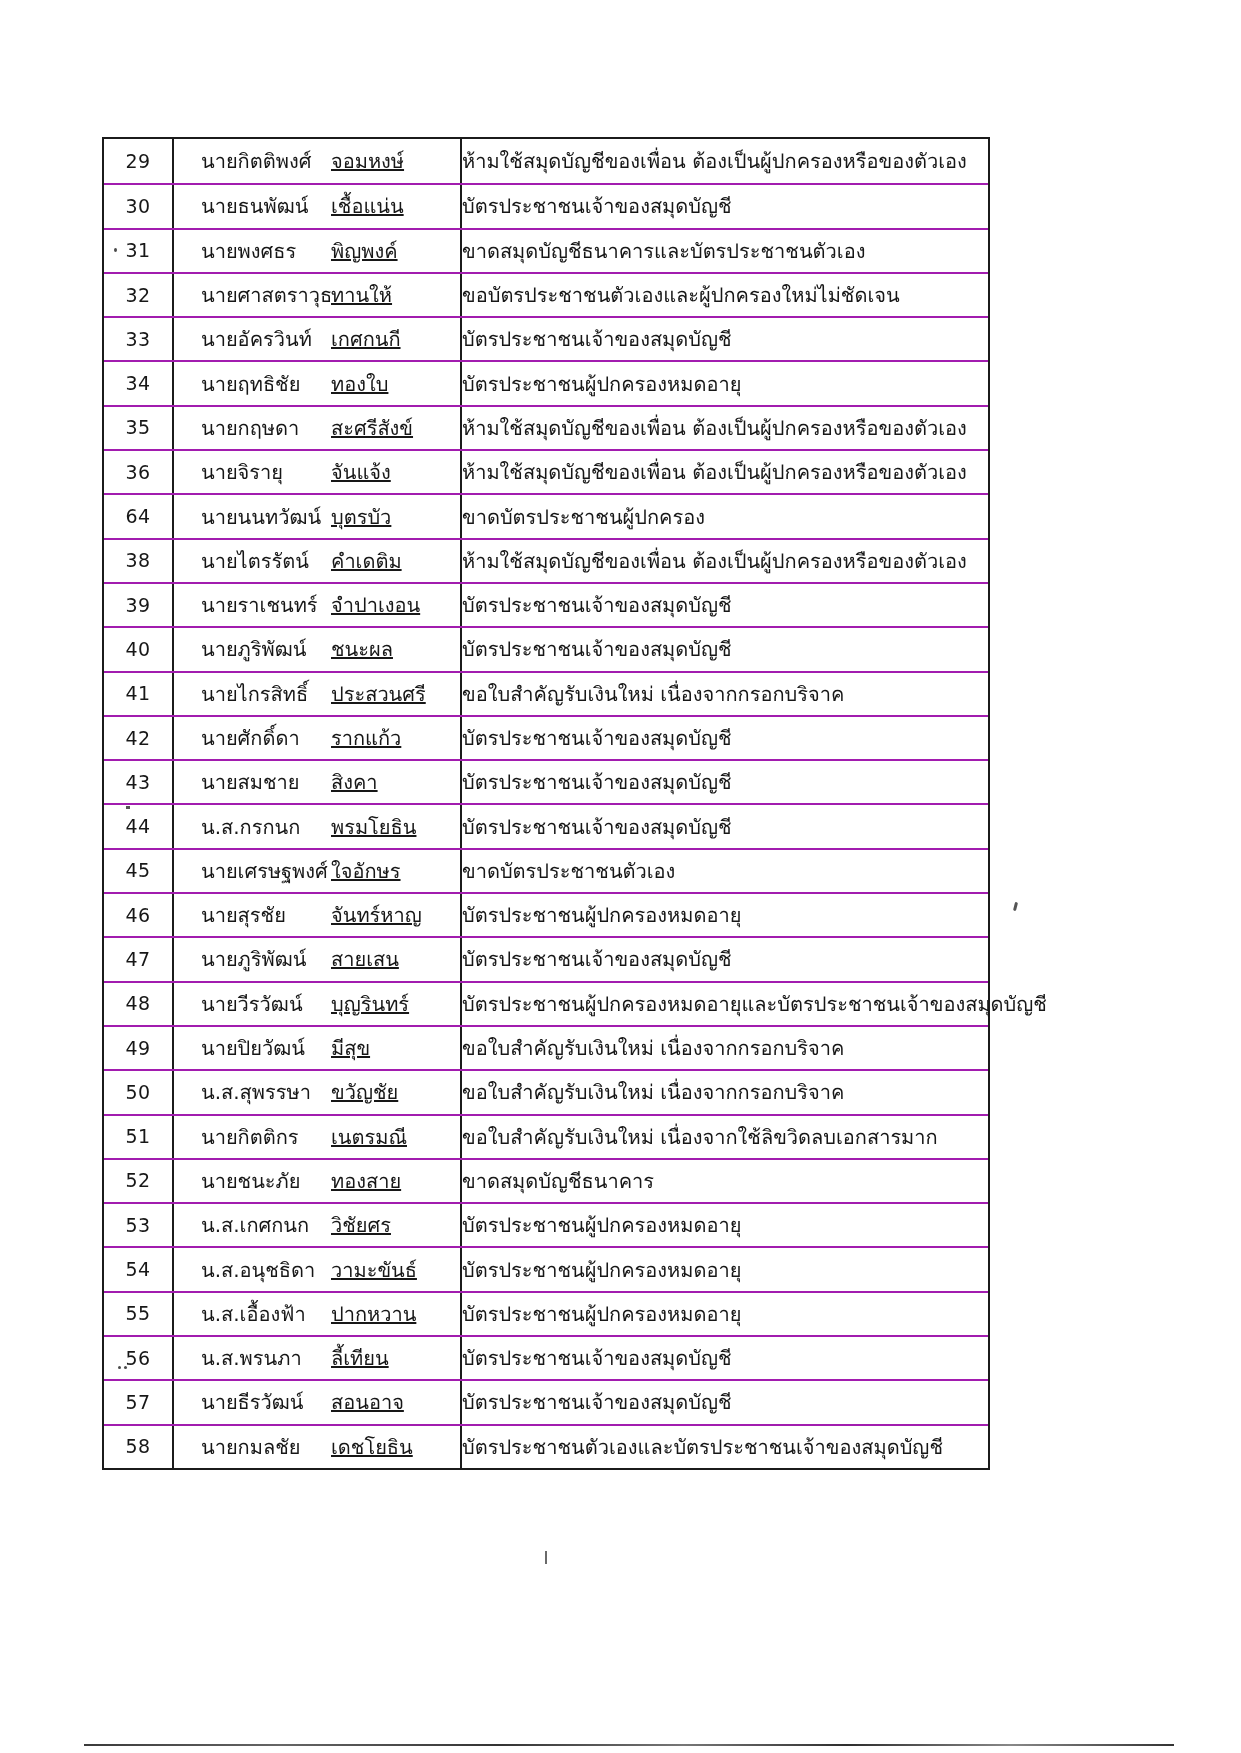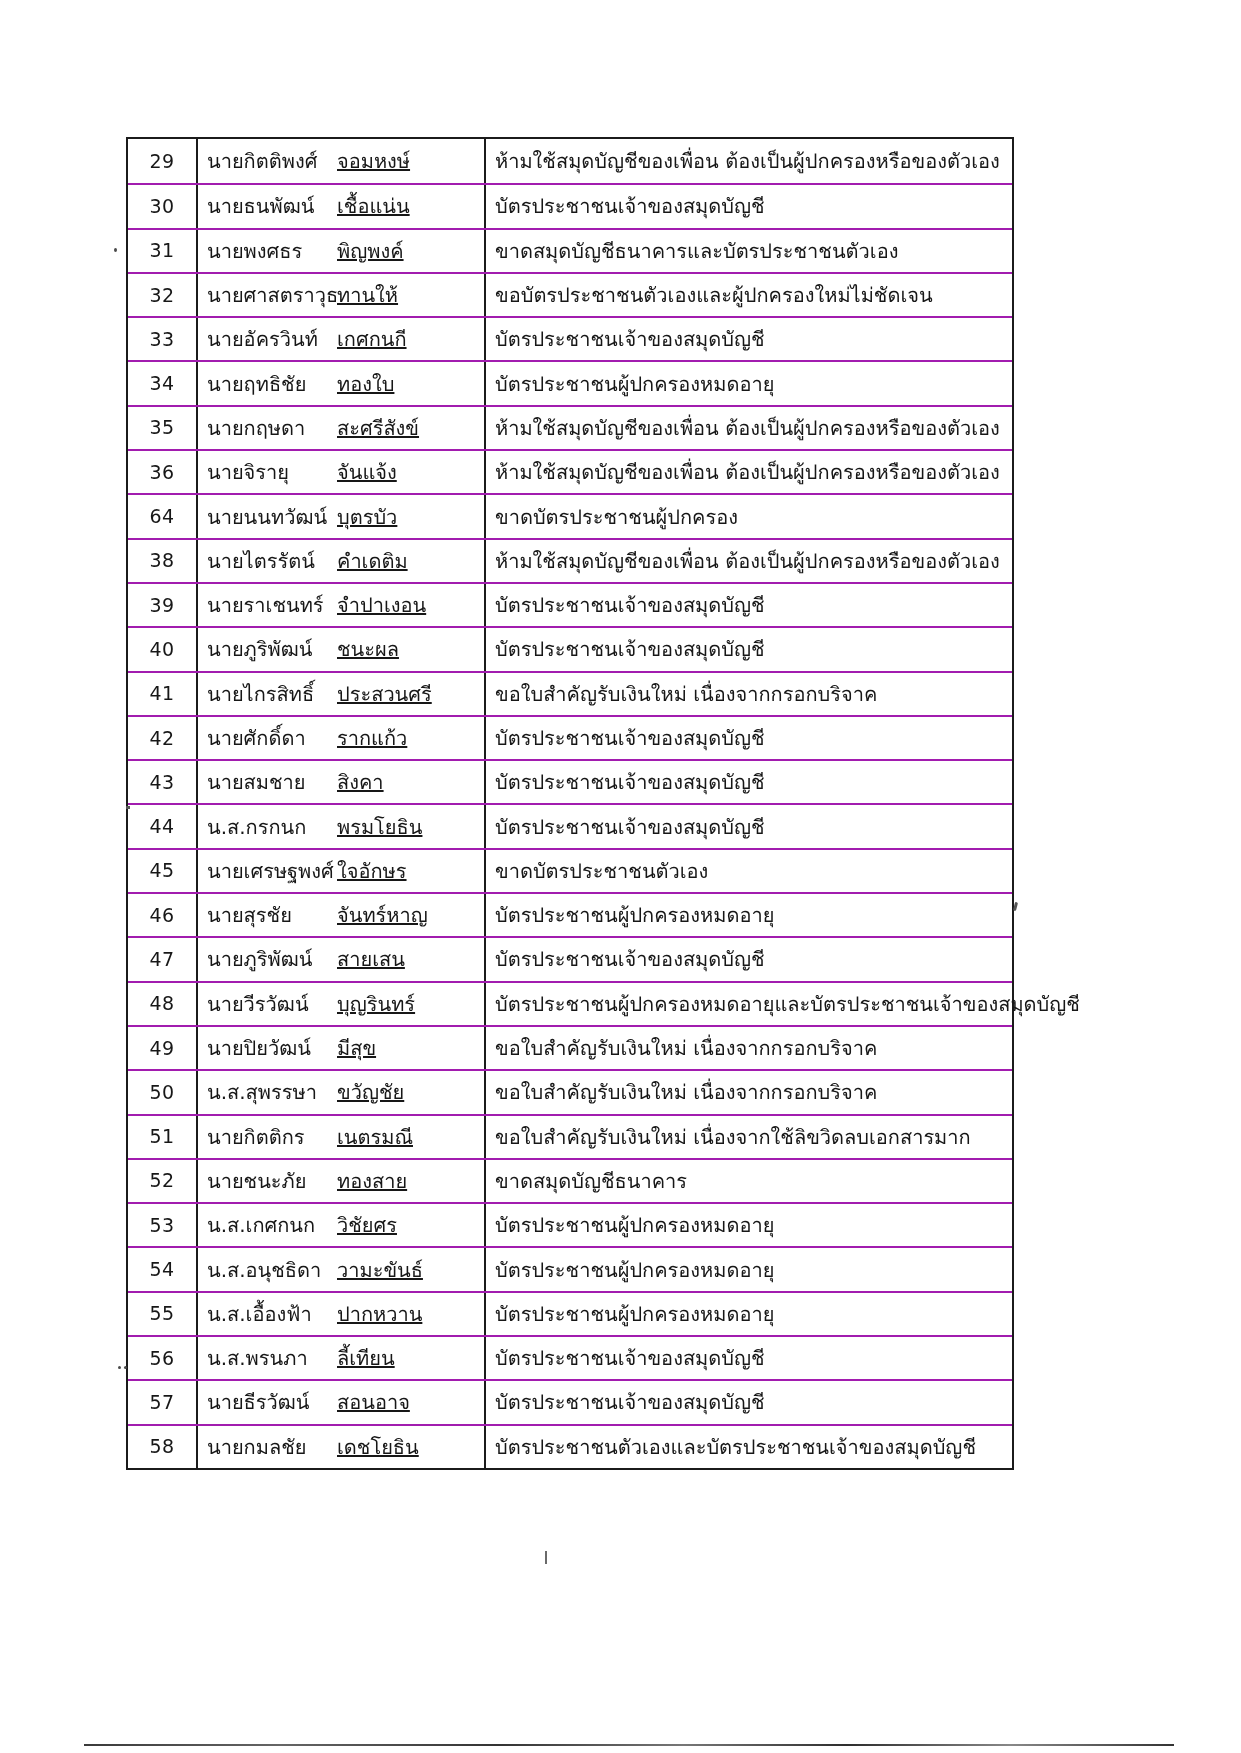--- a/index.html
+++ b/index.html
@@ -11,21 +11,21 @@
     position:relative;
     width:1241px;
     height:1753px;
     background:#ffffff;
     margin:0 auto;
     overflow:hidden;
     color:#171717;
   }
   .table {
     position:absolute;
-    left:126px;
+    left:102px;
     top:137px;
     width:888px;
     border:2px solid #1b1b1b;
     box-sizing:border-box;
     background:#fff;
   }
   .row {
     display:flex;
     height:44.3px;
     border-top:2px solid #a21caf;
@@ -44,28 +44,27 @@
     flex:none;
     justify-content:center;
     border-right:2px solid #1b1b1b;
     font-size:19px;
     letter-spacing:0.5px;
   }
   .cell.name {
     width:288px;
     flex:none;
     border-right:2px solid #1b1b1b;
-    padding-left:9px;
+    padding-left:27px;
     white-space:nowrap;
   }
   .fname { display:inline-block; width:130px; flex:none; white-space:nowrap; }
   .sname { display:inline-block; white-space:nowrap;text-decoration:underline; }
   .cell.remark {
     flex:1;
-    padding-left:9px;
     white-space:nowrap;
     overflow:visible;
   }
   
   .artifact { position:absolute; pointer-events:none; }
   .scan-line-bottom {
     left:84px; top:1744px; width:1090px; height:2px;
     background:linear-gradient(90deg,#3a3a3a 0%,#666 18%,#333 38%,#777 55%,#2e2e2e 70%,#888 85%,#333 100%);
   }
   .mark-pipe { left:545px; top:1551px; width:2px; height:13px; background:#6a6a6a; }

